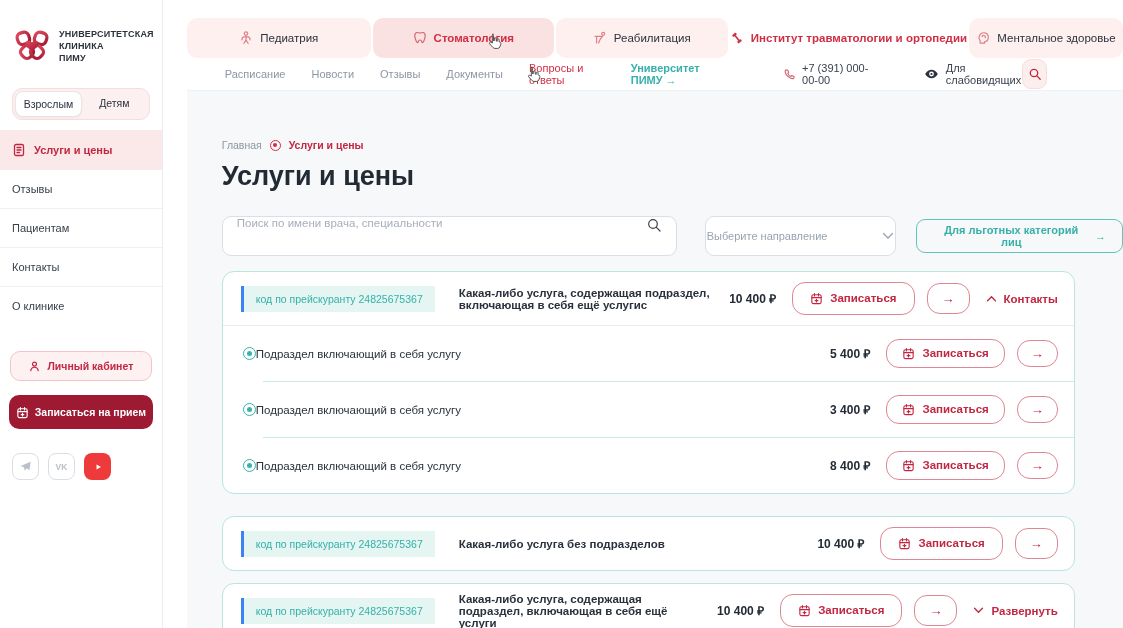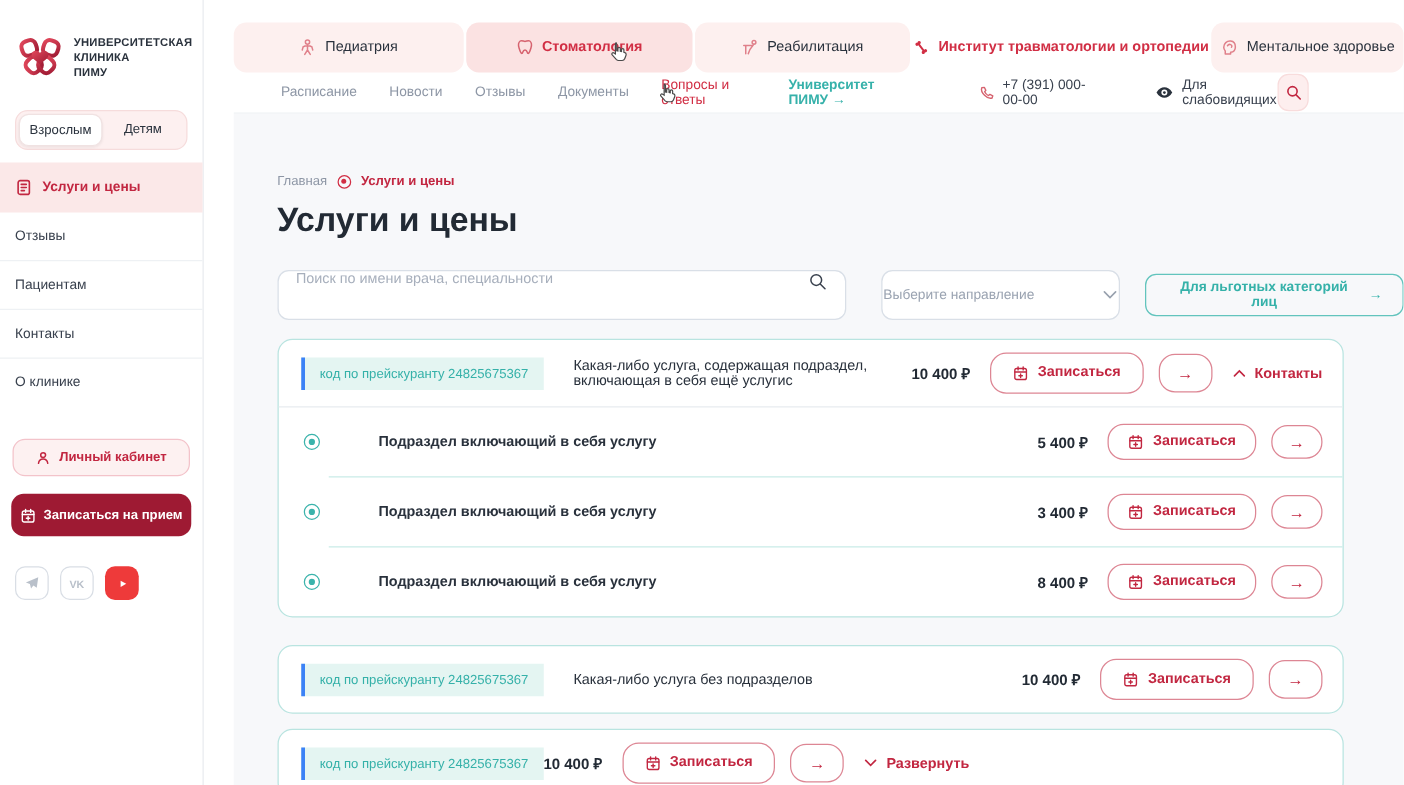--- a/index.html
+++ b/index.html
@@ -60,28 +60,28 @@
   .dir-select { width:194px; height:40px; margin-left:28px; background:#fff; border:1px solid #d9dfe7; border-radius:9px; display:flex; align-items:center; justify-content:space-between; padding:0 1px; font-size:11px; color:#9aa3b1; cursor:pointer; }
   .benefits-btn { margin-left:20px; height:34px; padding:0 16px; border:1px solid #62c4bd; border-radius:9px; background:transparent; color:#35b1a9; font-size:11px; font-weight:700; display:flex; align-items:center; gap:6px; cursor:pointer; }
 
   .cards { width:853px; }
   .card { background:#fff; border:1px solid #b9e4e0; border-radius:12px; }
   .card-1 { margin-top:15px; }
   .card-2 { margin-top:22px; }
   .card-3 { margin-top:12px; }
   .card-head { display:flex; align-items:center; height:53px; padding:0 16px 0 18px; }
   .code-badge { background:#e4f5f2; border-left:3px solid #3b82f6; color:#35b1a9; font-size:10.5px; padding:7px 12px; white-space:nowrap; }
-  .svc-name { flex:1; font-size:11.5px; font-weight:400; color:#29313c; margin-left:24px; padding-right:14px; }
+  .svc-name { flex:1; font-size:11.5px; font-weight:700; color:#29313c; margin-left:24px; padding-right:14px; }
   .price { font-size:12px; font-weight:700; color:#222a34; white-space:nowrap; }
   .book-btn { margin-left:16px; display:flex; gap:7px; border:1.3px solid #dd8694; border-radius:13px; background:#fff; color:#c22741; font-size:11.5px; font-weight:700; padding:9px 17px; cursor:pointer; white-space:nowrap; }
   .arrow-btn { margin-left:12px; border:1.3px solid #dd8694; border-radius:13px; background:#fff; color:#c22741; font-size:13px; padding:7px 14px; cursor:pointer; }
   .toggle-link { margin-left:16px; display:flex; align-items:center; gap:7px; color:#c22741; font-size:11.5px; font-weight:700; cursor:pointer; white-space:nowrap; }
   .card-divider { border-top:1px solid #e8ecf0; }
   .sub-row { display:flex; align-items:center; height:55px; padding:0 16px 0 20px; }
-  .sub-row .svc-name { font-weight:700; margin-left:15px;padding-left:32px; }
+  .sub-row .svc-name { font-weight:400; margin-left:0; }
   .sub-row + .sub-sep { border-top:1px solid #c9ebe7; margin-left:40px; }
   .sub-row .book-btn { padding:7px 15px; }
   .sub-row .arrow-btn { padding:5px 13px; }
   .radio-dot { width:13px; height:13px; border:1.5px solid #3ab3ab; border-radius:50%; display:flex; align-items:center; justify-content:center; flex:0 0 13px; }
   .radio-dot span { width:5px; height:5px; background:#3ab3ab; border-radius:50%; }
   .crumb-dot { width:11px; height:11px; border:1.5px solid #d12e44; border-radius:50%; display:flex; align-items:center; justify-content:center; }
   .crumb-dot span { width:4px; height:4px; background:#d12e44; border-radius:50%; }
 
   .cursor-icon { position:absolute; z-index:50; pointer-events:none; }
   svg { display:block; }
@@ -391,20 +391,21 @@
               </svg>
               <span>Записаться</span>
             </button>
             <button class="arrow-btn"><span>→</span></button>
           </div>
         </div>
 
         <div class="card card-3">
           <div class="card-head">
             <span class="code-badge">код по прейскуранту 24825675367</span>
+            <span class="svc-name">Какая-либо услуга, содержащая подраздел, включающая в себя ещё услуги</span>
             <span class="price">10 400 ₽</span>
             <button class="book-btn">
               <svg width="13" height="13" viewBox="0 0 14 14" fill="none" stroke="#c22741" stroke-width="1.2" stroke-linecap="round">
                 <rect x="2" y="3" width="10" height="9.5" rx="1.6"></rect>
                   <path d="M4.8 1.6v2.6M9.2 1.6v2.6M2 6h10M7 7.8v3M5.5 9.3h3"></path>
               </svg>
               <span>Записаться</span>
             </button>
             <button class="arrow-btn"><span>→</span></button>
             <span class="toggle-link">

